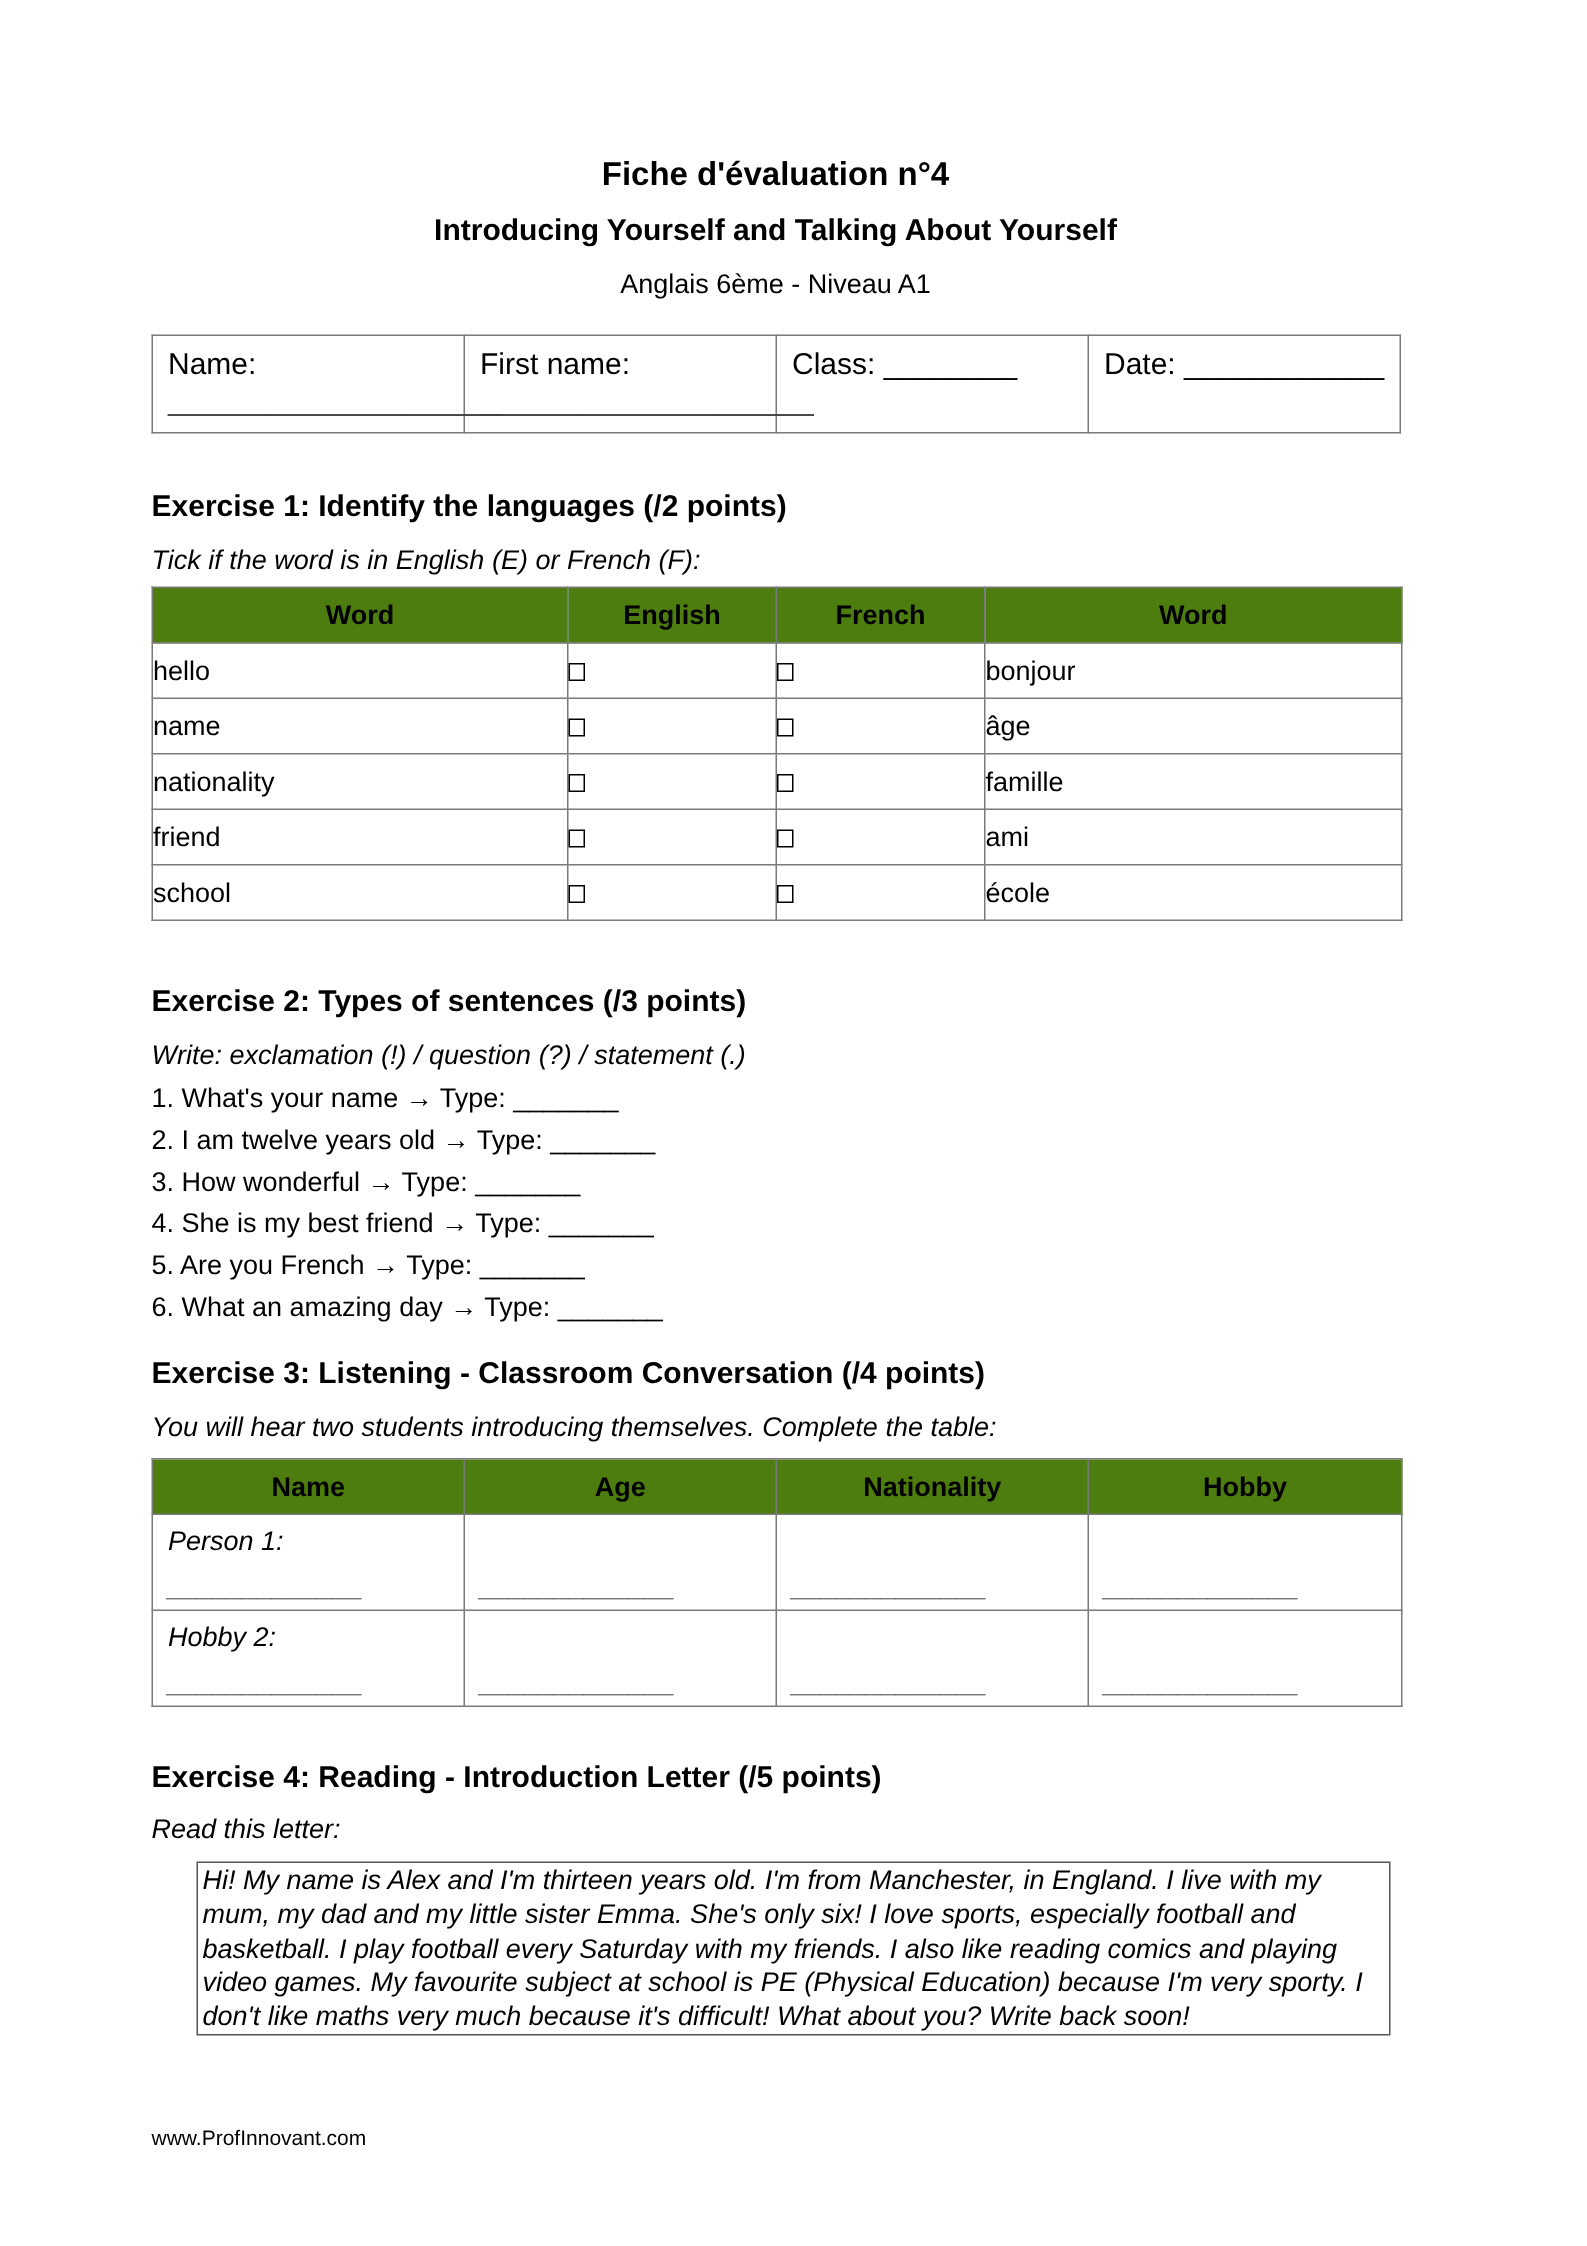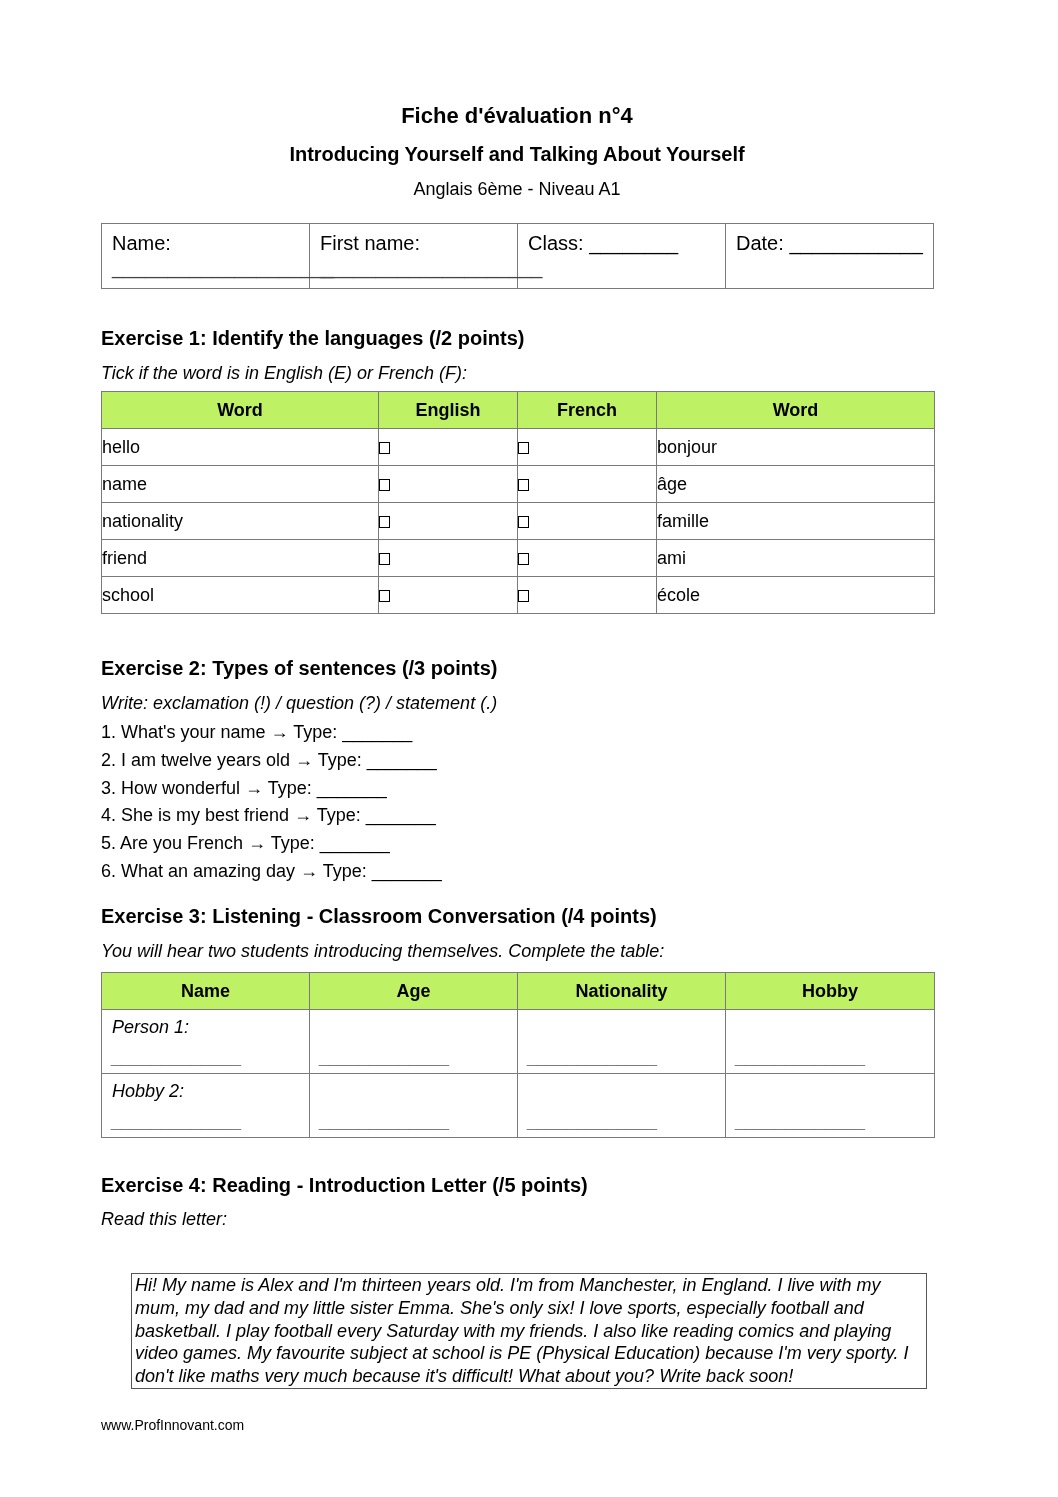--- a/index.html
+++ b/index.html
@@ -30,41 +30,41 @@
   }
   .blank { display: block; white-space: nowrap; color: #444; }
   .heading {
     position: absolute; left: 0; font-size: 20px; font-weight: bold; line-height: 26px;
   }
   .instr {
     position: absolute; left: 0; font-size: 18px; font-style: italic; line-height: 24px;
   }
   .grid-table { position: absolute; left: 0; width: 833px; }
   .grid-table th {
-    background: #bef264; border: 1px solid #7a7a7a; font-size: 18px;
+    background: #4d7c0f; border: 1px solid #7a7a7a; font-size: 18px;
     font-weight: bold; height: 36px; padding: 0; text-align: center;
   }
   .grid-table td {
     border: 1px solid #7a7a7a; font-size: 18px; height: 36px; padding: 0; 
   }
   .cb {
     display: inline-block; width: 11px; height: 12px; border: 1.5px solid #000;
     vertical-align: middle; box-sizing: border-box;
   }
   .ex2-list { position: absolute; left: 0; top: 719px; font-size: 18px; line-height: 27.8px; }
   .ex2-list div { white-space: nowrap; }
   .ex3-table td {
     text-align: left; vertical-align: top; height: 58px;
     padding: 5px 10px 0 10px; line-height: 24px; font-style: italic;
   }
   .ex3-table td .blank { margin-top: 7px; }
   .letter {
     position: absolute; left: 30px; top: 1241px; width: 796px;
     border: 1px solid #555; padding: 0 1px 0 3px; box-sizing: border-box;
-    font-size: 18px; font-style: italic; line-height: 22.8px; margin-top: 32px;
+    font-size: 18px; font-style: italic; line-height: 22.8px;
   }
   .footer { position: absolute; left: 0; top: 1416px; font-size: 14px; line-height: 18px; }
 </style>
 </head>
 <body>
 
 <div class="page">
 
   <div class="title">Fiche d'évaluation n°4</div>
   <div class="subtitle">Introducing Yourself and Talking About Yourself</div>

